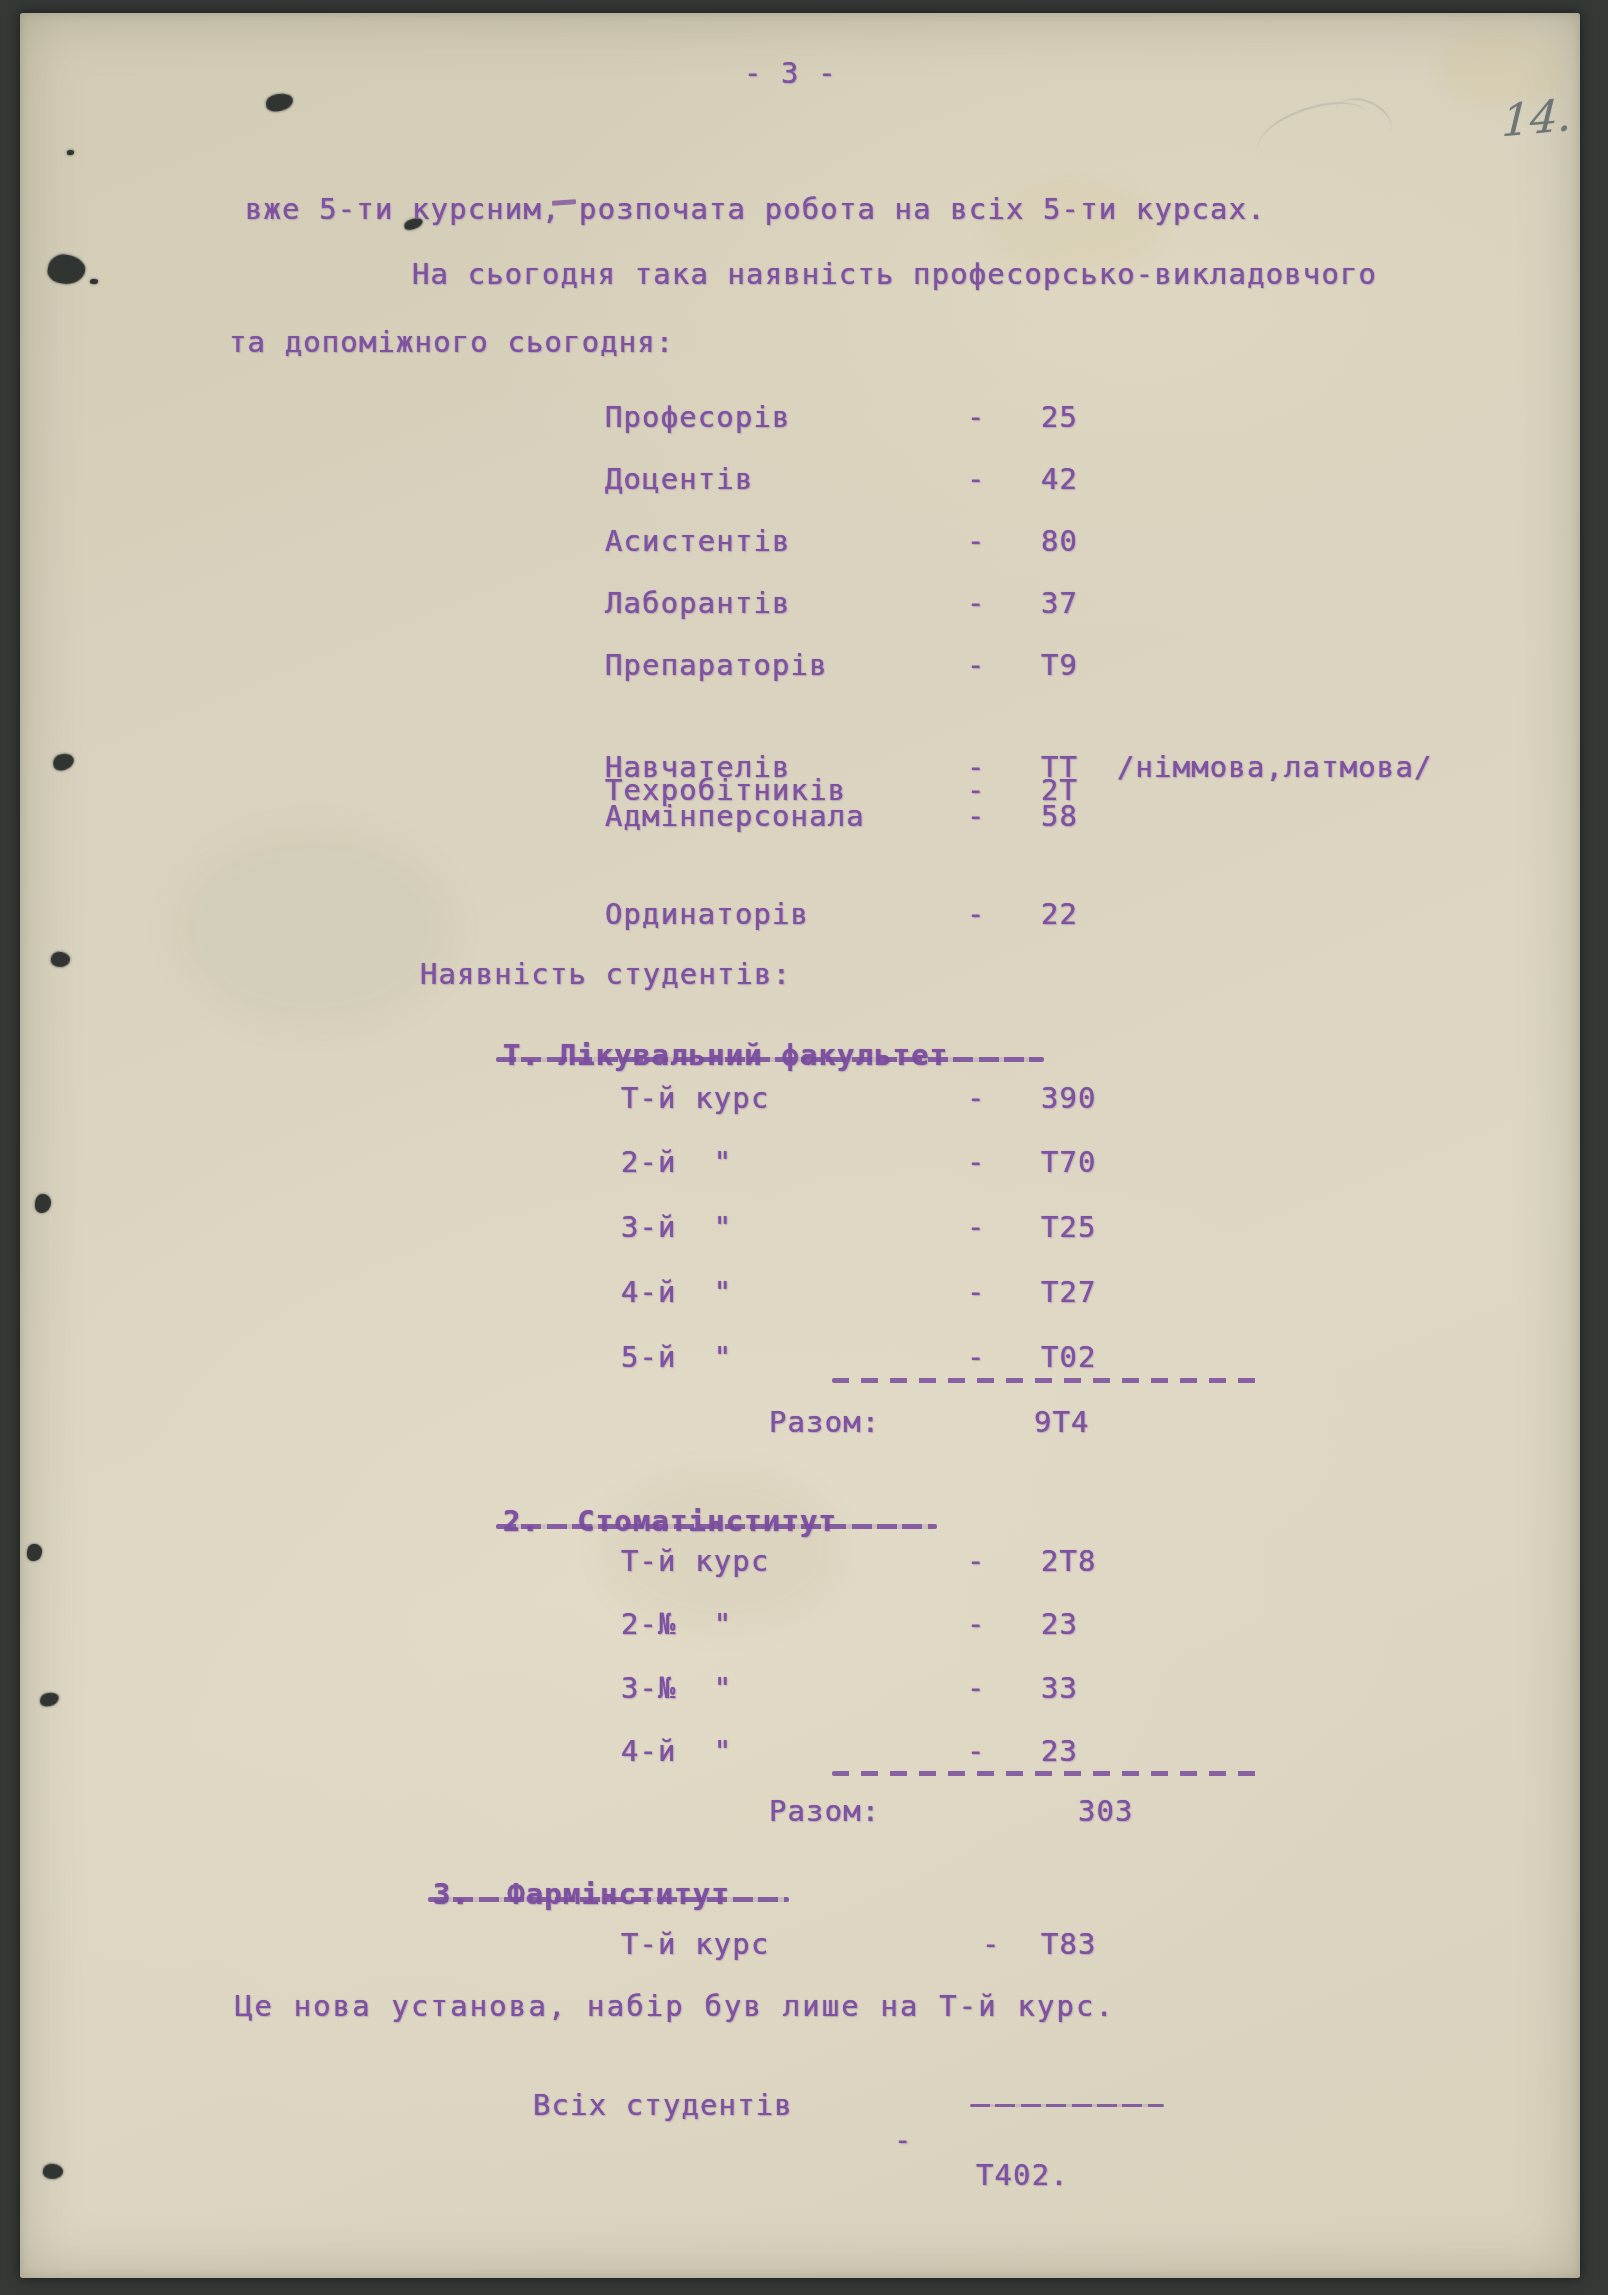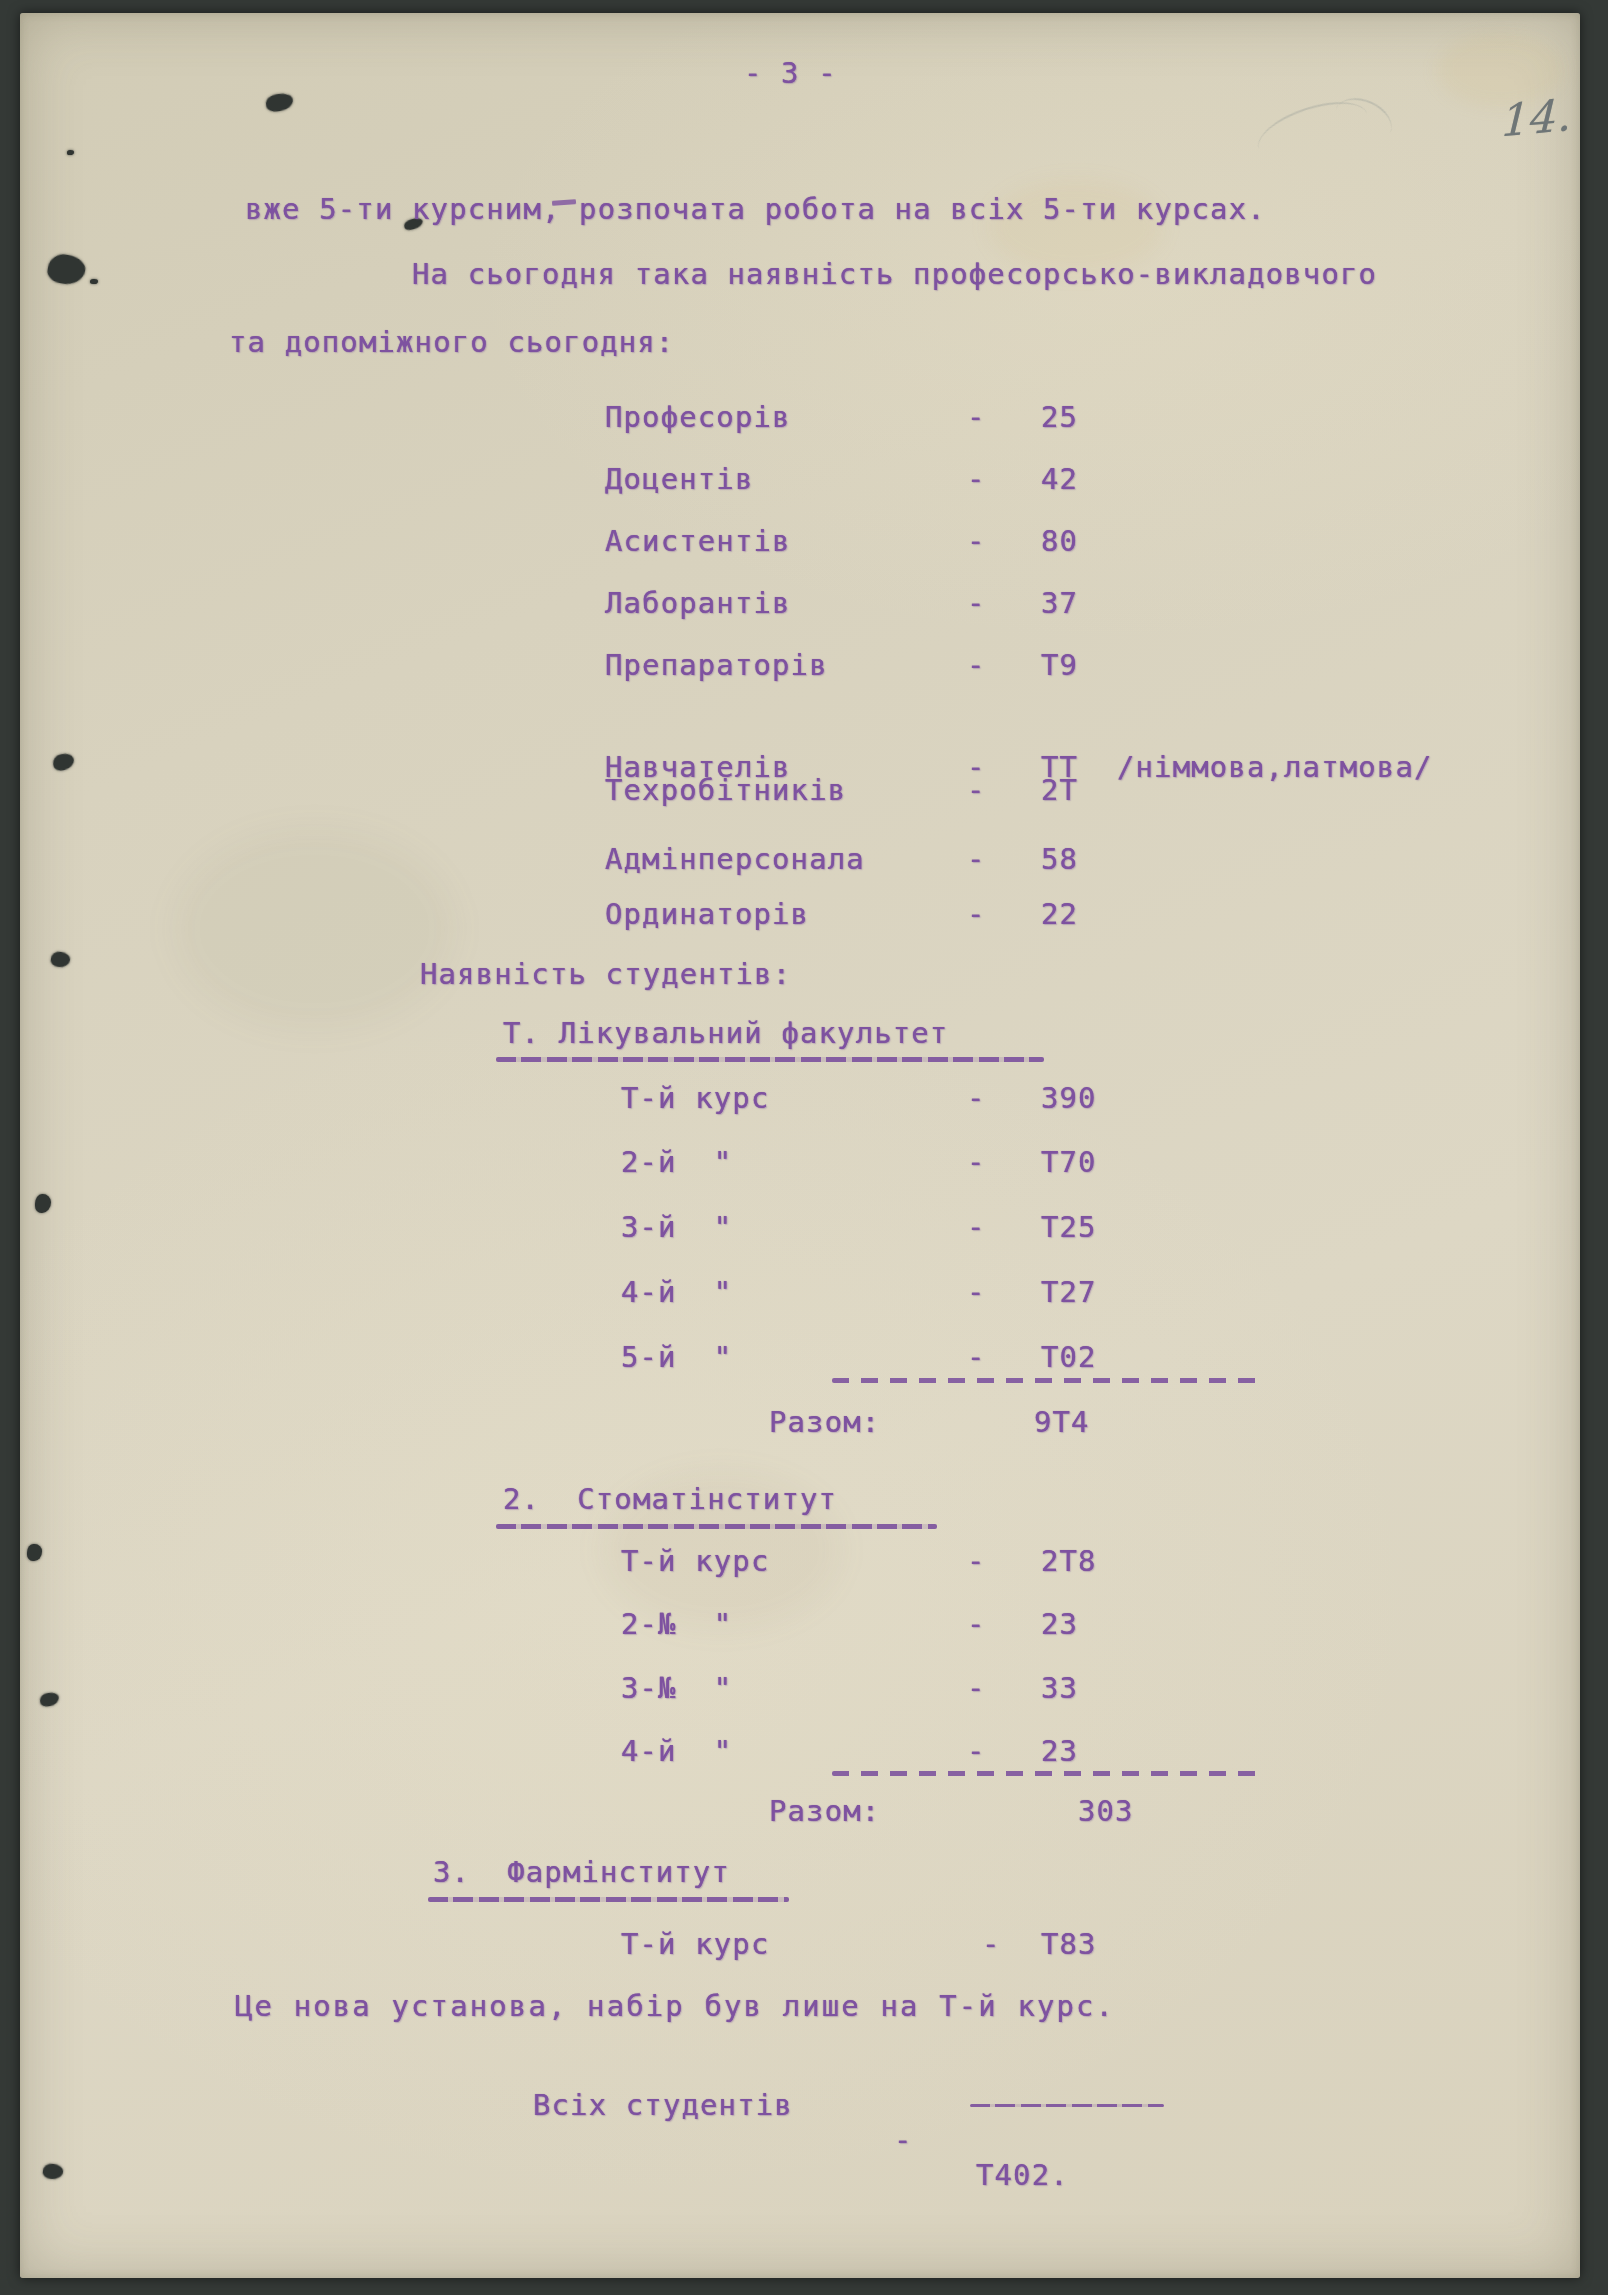--- a/index.html
+++ b/index.html
@@ -20,21 +20,21 @@
   }
   .stain{position:absolute;border-radius:50%;pointer-events:none;}
   
   .t{
     position:absolute;
     color:#7e52a0;
     font-size:29px;line-height:35px;letter-spacing:1.1px;white-space:pre;
     text-shadow: 0 0 0.7px rgba(126,82,160,.85), 1px 1px 1.3px rgba(110,70,145,.30), -0.7px 0 0.7px rgba(126,82,160,.25);
     filter: blur(0.2px);
   }
-  .bold{font-weight:normal;}
+  .bold{font-weight:bold;margin-top:22px;}
   .row{position:absolute;left:0;width:1578px;height:37px;}
   .row .lbl{position:absolute;left:605px;}
   .row .slbl{position:absolute;left:621px;}
   .row .dsh{position:absolute;left:967px;}
   .row .val{position:absolute;left:1041px;}
   .row .nte{position:absolute;left:1117px;}
   .underline{
     position:absolute;height:4.7px;
     background:repeating-linear-gradient(90deg, rgba(120,76,156,.88) 0 20px, rgba(120,76,156,.18) 20px 25.4px);
     filter: blur(0.4px);border-radius:2px;
@@ -99,21 +99,21 @@
 <div class="t" style="left:412px;top:257px;">На сьогодня така наявність професорсько-викладовчого</div>
 <div class="t" style="left:229px;top:325px;">та допоміжного сьогодня:</div>
 
 <div class="row t" style="top:400px;"><span class="lbl">Професорів</span><span class="dsh">-</span><span class="val">25</span></div>
 <div class="row t" style="top:462px;"><span class="lbl">Доцентів</span><span class="dsh">-</span><span class="val">42</span></div>
 <div class="row t" style="top:524px;"><span class="lbl">Асистентів</span><span class="dsh">-</span><span class="val">80</span></div>
 <div class="row t" style="top:586px;"><span class="lbl">Лаборантів</span><span class="dsh">-</span><span class="val">37</span></div>
 <div class="row t" style="top:648px;"><span class="lbl">Препараторів</span><span class="dsh">-</span><span class="val">Т9</span></div>
 <div class="row t" style="top:750px;"><span class="lbl">Навчателів</span><span class="dsh">-</span><span class="val">ТТ</span><span class="nte">/німмова,латмова/</span></div>
 <div class="row t" style="top:773px;"><span class="lbl">Техробітників</span><span class="dsh">-</span><span class="val">2Т</span></div>
-<div class="row t" style="top:842px;"><span class="lbl">Адмінперсонала</span><span class="dsh">-</span><span class="val">58</span></div>
+<div class="row t" style="top:799px;"><span class="lbl">Адмінперсонала</span><span class="dsh">-</span><span class="val">58</span></div>
 <div class="row t" style="top:897px;"><span class="lbl">Ординаторів</span><span class="dsh">-</span><span class="val">22</span></div>
 
 <div class="t" style="left:420px;top:957px;">Наявність студентів:</div>
 
 <div class="t bold" style="left:503px;top:1016px;">Т. Лікувальний факультет</div>
 <div class="underline" style="left:496px;top:1057px;width:548px;"></div>
 
 <div class="row t" style="top:1081px;"><span class="slbl">Т-й курс</span><span class="dsh">-</span><span class="val">390</span></div>
 <div class="row t" style="top:1145px;"><span class="slbl">2-й  "</span><span class="dsh">-</span><span class="val">Т70</span></div>
 <div class="row t" style="top:1210px;"><span class="slbl">3-й  "</span><span class="dsh">-</span><span class="val">Т25</span></div>

